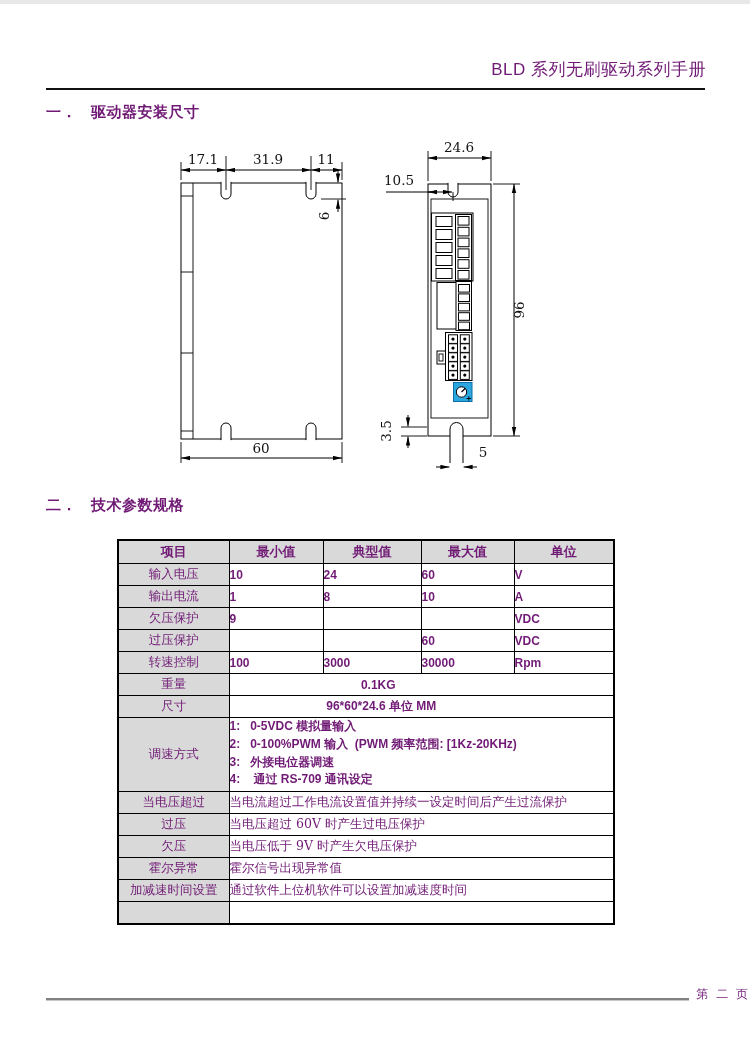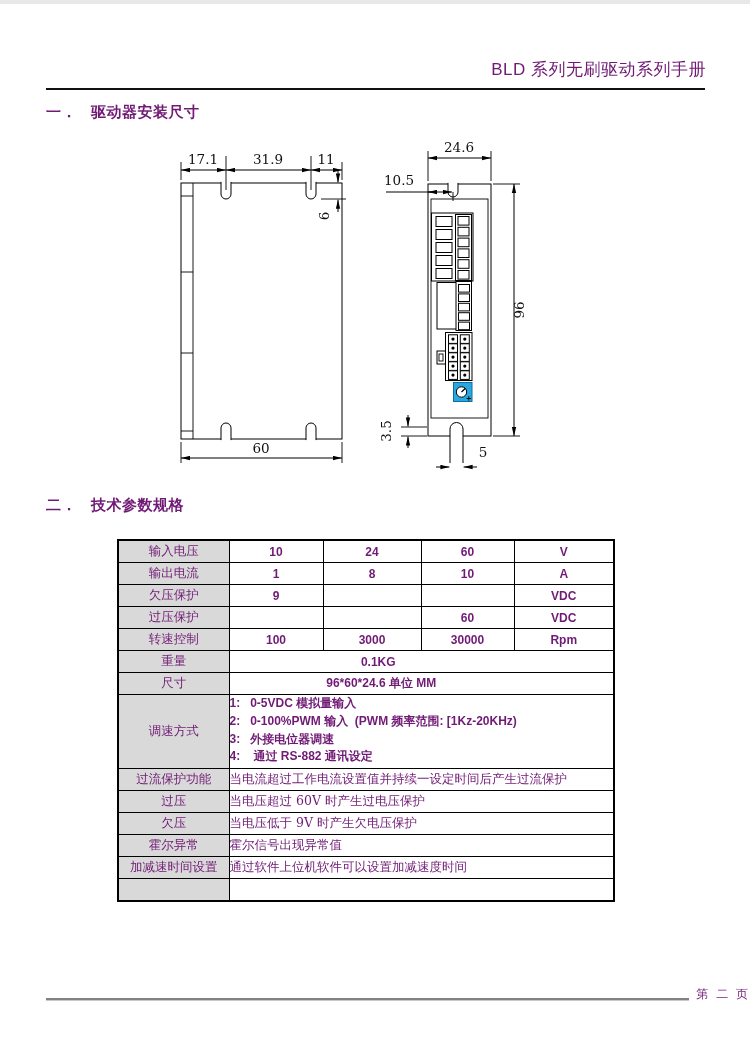--- a/index.html
+++ b/index.html
@@ -49,21 +49,21 @@
   td.hd{
     background:#D9D9D9;text-align:center;font-weight:bold;
     height:22px;font-size:13px;
     font-family:"Liberation Sans", sans-serif;
   }
   td.lbl{
     background:#D9D9D9;text-align:center;height:21px;
     font-family:"DejaVu Serif", serif;font-size:12.5px;
   }
   td.val{
-    text-align:center;height:21px;font-weight:bold;font-size:12px;
+    text-align:left;height:21px;font-weight:bold;font-size:12px;
     font-family:"Liberation Sans", sans-serif;
   }
   td.mergedA{
     text-align:center;font-weight:bold;font-size:12px;
     font-family:"Liberation Sans", sans-serif;
   }
   td.desc{
     text-align:left;padding-left:7px;height:21px;
     font-family:"DejaVu Serif", serif;font-size:12.5px;
   }
@@ -242,20 +242,27 @@
 
   <table class="spec">
     <colgroup>
       <col style="width:111px">
         <col style="width:94px">
         <col style="width:98px">
         <col style="width:93px">
         <col style="width:100px">
     </colgroup>
     <tbody>
+        <tr>
+      <td class="hd">项目</td>
+      <td class="hd">最小值</td>
+      <td class="hd">典型值</td>
+      <td class="hd">最大值</td>
+      <td class="hd">单位</td>
+    </tr>
     <tr>
       <td class="lbl">输入电压</td>
       <td class="val">10</td>
       <td class="val">24</td>
       <td class="val">60</td>
       <td class="val">V</td>
     </tr>
     <tr>
       <td class="lbl">输出电流</td>
       <td class="val">1</td>
@@ -291,25 +298,25 @@
     <tr>
       <td class="lbl">尺寸</td>
       <td class="mergedA" colspan="4" style="padding-right:80px;height:21px">96*60*24.6 单位 MM</td>
     </tr>
     <tr>
       <td class="lbl" style="height:73px">调速方式</td>
       <td class="speed" colspan="4">
         <div class="speed-line">1:   0-5VDC 模拟量输入</div>
         <div class="speed-line">2:   0-100%PWM 输入  (PWM 频率范围: [1Kz-20KHz)</div>
         <div class="speed-line">3:   外接电位器调速</div>
-        <div class="speed-line">4:    通过 RS-882 通讯设定</div>
+        <div class="speed-line">4:    通过 RS-709 通讯设定</div>
       </td>
     </tr>
     <tr>
-      <td class="lbl">过流保护功能</td>
+      <td class="lbl">当电压超过</td>
       <td class="desc" colspan="4">当电流超过工作电流设置值并持续一设定时间后产生过流保护</td>
     </tr>
     <tr>
       <td class="lbl">过压</td>
       <td class="desc" colspan="4">当电压超过 60V 时产生过电压保护</td>
     </tr>
     <tr>
       <td class="lbl">欠压</td>
       <td class="desc" colspan="4">当电压低于 9V 时产生欠电压保护</td>
     </tr>

